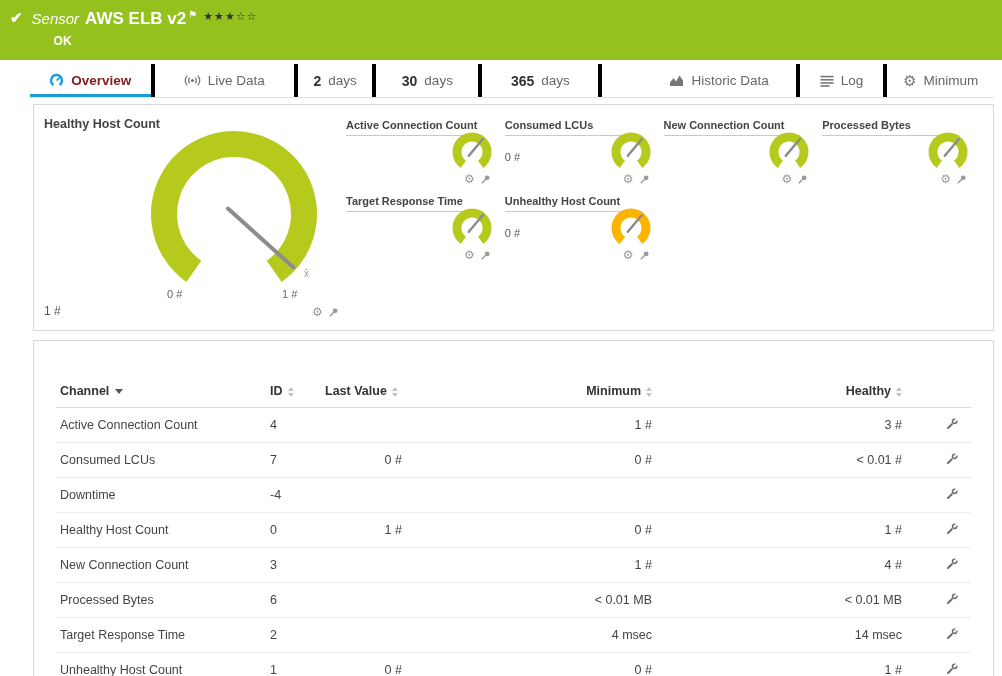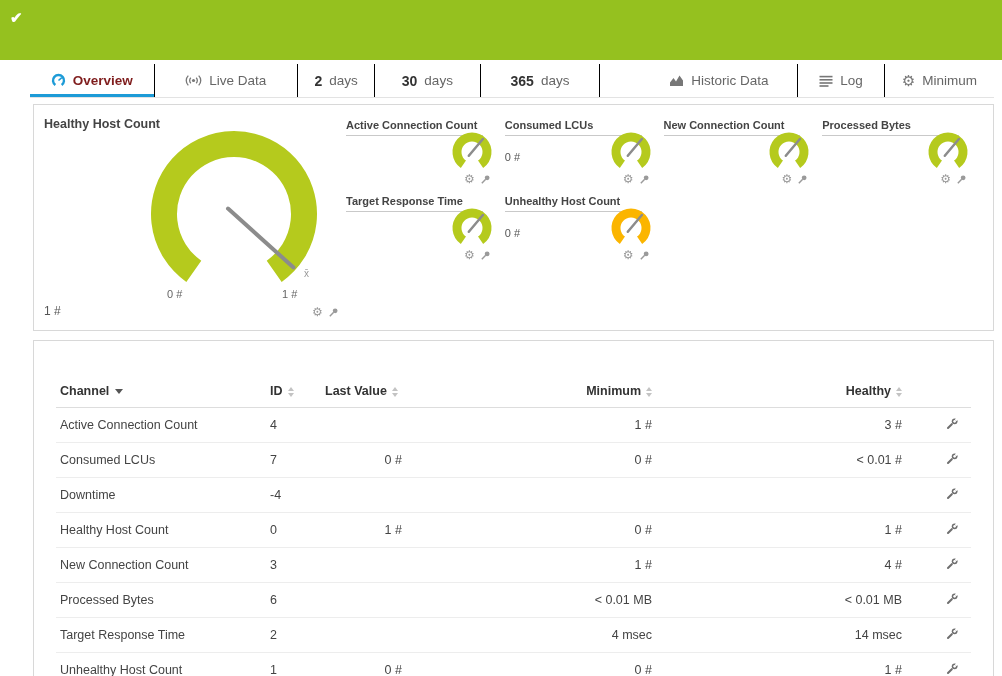--- a/index.html
+++ b/index.html
@@ -19,21 +19,21 @@
   .kind { font-style:italic; font-size:15px; margin-right:6px; }
   .sensor-title { font-weight:bold; font-size:17px; }
   .flag { font-size:10px; position:relative; top:-6px; margin-left:2px; }
   .stars { font-size:11px; letter-spacing:1px; color:#333; position:relative; top:-4px; margin-left:6px; }
   .status-ok { font-weight:bold; font-size:12px; margin-top:3px; margin-left:22px; }
 
   
   .tabs { display:flex; height:34px; margin:4px 8px 0 30px; border-bottom:1px solid #e3e3e3; }
   .tab {
     display:flex; align-items:center; justify-content:center; gap:7px;
-    font-size:13.5px; color:#666; border-left:1px solid #000000; cursor:pointer;
+    font-size:13.5px; color:#666; border-left:4px solid #000000; cursor:pointer;
     white-space:nowrap;
   }
   .tab:first-child { border-left:none; }
   .tab .tab-icon { color:#777; flex:0 0 auto; }
   .tab.active { box-shadow: inset 0 -3px 0 #1d9bd7; }
   .tab.active .tab-label { font-weight:bold; color:#7f1d1d; }
   .tab.active .tab-icon { color:#1d9bd7; }
   .tab .num { font-weight:bold; color:#333; font-size:14px; }
   .tab-icon-glyph { font-size:15px; color:#777; line-height:1; }
   .t1{flex:130 1 0;} .t2{flex:150 1 0;} .t3{flex:80 1 0;} .t4{flex:110 1 0;}
@@ -84,20 +84,26 @@
   }
   .wrench { display:inline-block; cursor:pointer; }
 </style>
 </head>
 <body>
 
 <div class="page">
 
   <div class="topbar">
     <span class="check">✔</span>
+    <div>
+      <div class="line1">
+        <span class="kind">Sensor</span><span class="sensor-title">AWS ELB v2</span><span class="flag">⚑</span><span class="stars">★★★☆☆</span>
+      </div>
+      <div class="status-ok">OK</div>
+    </div>
   </div>
 
   <div class="tabs">
     <div class="tab active t1">
       <svg class="tab-icon" width="15" height="15" viewBox="0 0 15 15">
         <path d="M4.35 12 A5.5 5.5 0 1 1 10.65 12" fill="none" stroke="currentColor" stroke-width="2.4"></path>
         <line x1="7.5" y1="7.5" x2="10.8" y2="4.6" stroke="currentColor" stroke-width="1.6"></line>
       </svg>
       <span class="tab-label">Overview</span>
     </div>

